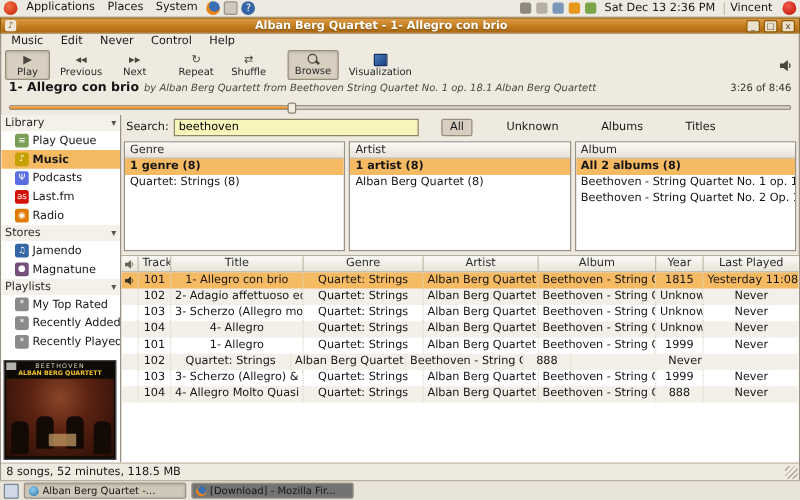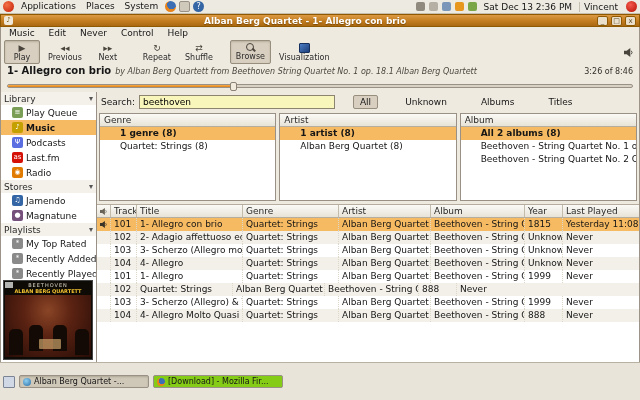--- a/index.html
+++ b/index.html
@@ -77,46 +77,46 @@
   #content{flex:1;display:flex;flex-direction:column;min-width:0;}
   #search-row{flex:0 0 20px;display:flex;align-items:center;padding:0 4px;gap:4px;}
   #search-input{width:196px;height:14px;background:#f8f6ba;border:1px solid #8c846f;font-size:9px;padding:0 3px;font-family:inherit;}
   #filters{display:flex;align-items:center;gap:20px;margin-left:14px;}
   .filter-btn{padding:0 6px;height:14px;line-height:13px;border:1px solid transparent;border-radius:2px;}
   .filter-btn.pressed{background:#d8cfc0;border-color:#978e7e;}
 
   #browser{flex:0 0 92px;display:flex;gap:3px;padding:1px 2px 3px 2px;min-width:0;}
   .br-pane{flex:1;background:#fff;border:1px solid #9a9186;display:flex;flex-direction:column;overflow:hidden;min-width:0;}
   .br-head{flex:0 0 13px;background:linear-gradient(180deg,#fbfaf6,#e7e3d8);border-bottom:1px solid #b5ad9d;padding:0 4px;line-height:12px;color:#2a2a2a;}
-  .br-item{height:13px;line-height:13px;padding:0 20px;white-space:nowrap;overflow:hidden;}
+  .br-item{height:13px;line-height:13px;padding:0 4px;white-space:nowrap;overflow:hidden;}
   .br-item.selected{background:#f6ba62;font-weight:bold;}
 
-  #tracklist{flex:1;background:#fff;border-top:1px solid #b5ad9d;display:flex;flex-direction:column;min-height:0;overflow:hidden;}
+  #tracklist{flex:1;background:#fff;border-top:1px solid #b5ad9d;display:flex;flex-direction:column;min-height:0;overflow:hidden;text-align:center;}
   #track-header{flex:0 0 13px;display:flex;background:linear-gradient(180deg,#fbfaf6,#e7e3d8);border-bottom:1px solid #b5ad9d;}
   .th{border-right:1px solid #c3bcad;padding:0 3px;line-height:12px;white-space:nowrap;overflow:hidden;color:#2a2a2a;}
   .tr{flex:0 0 13px;display:flex;}
   .tr.stripe{background:#f3f0e9;}
   .tr.selected{background:#f6ba62;}
   .td{padding:0 3px;line-height:13px;white-space:nowrap;overflow:hidden;border-right:1px dotted #ddd7ca;}
   .c-ind{width:14px;flex:none;display:flex;align-items:center;justify-content:center;}
   .c-track{width:26px;flex:none;}
   .c-title{width:106px;flex:none;}
   .c-genre{width:96px;flex:none;}
   .c-artist{width:92px;flex:none;}
   .c-album{width:94px;flex:none;}
   .c-year{width:38px;flex:none;}
   .c-last{flex:1;border-right:none;}
 
   #statusbar{flex:0 0 14px;display:flex;align-items:center;padding:0 4px;border-top:1px solid #c6beae;background:#eeeae0;position:relative;}
   #resize-grip{position:absolute;right:1px;bottom:1px;width:10px;height:10px;background:repeating-linear-gradient(135deg,transparent 0 2px,#b0a896 2px 3px);}
 
   
-  #taskbar{flex:0 0 16px;background:#e8e4da;border-top:1px solid #b8b0a0;display:flex;align-items:flex-end;gap:4px;padding:12px 3px;}
+  #taskbar{flex:0 0 16px;background:#e8e4da;border-top:1px solid #b8b0a0;display:flex;align-items:center;gap:4px;padding:0 3px;}
   #show-desktop{width:12px;height:12px;background:#cfd8e4;border:1px solid #7a8494;border-radius:1px;}
-  .task-btn{width:130px;height:13px;display:flex;align-items:center;gap:3px;padding:0 3px;border:1px solid #9a9186;border-radius:2px;background:#84cc16;font-size:8px;white-space:nowrap;overflow:hidden;}
+  .task-btn{width:130px;height:13px;display:flex;align-items:center;gap:3px;padding:0 3px;border:1px solid #9a9186;border-radius:2px;background:#737373;font-size:8px;white-space:nowrap;overflow:hidden;}
   .task-btn.active{background:#cfc7b8;box-shadow:inset 0 1px 2px #b0a896;}
   .task-ic{width:8px;height:8px;border-radius:50%;flex:none;}
   .task-ic.rhythmbox{background:radial-gradient(circle at 40% 35%,#8fd0f0,#2a6ea8);}
   .task-ic.firefox{background:radial-gradient(circle at 60% 35%,#3c6eb4 45%,#e8831a 46%);}
 </style>
 </head>
 <body>
 
 <div id="screen">
 
@@ -414,20 +414,24 @@
                 <div class="td c-artist">Alban Berg Quartet</div>
                 <div class="td c-album">Beethoven - String Quartet No</div>
                 <div class="td c-year">888</div>
                 <div class="td c-last">Never</div>
               </div>
             </div>
         </div>
       </div>
     </div>
 
+    <div id="statusbar">
+      <span>8 songs, 52 minutes, 118.5 MB</span>
+      <span id="resize-grip"></span>
+    </div>
   </div>
 
   <div id="taskbar">
     <span id="show-desktop"></span>
     <span id="task-windows" style="display:flex;gap:4px;">
         <div class="task-btn active">
           <span class="task-ic rhythmbox"></span>
           <span>Alban Berg Quartet -...</span>
         </div>
         <div class="task-btn">

